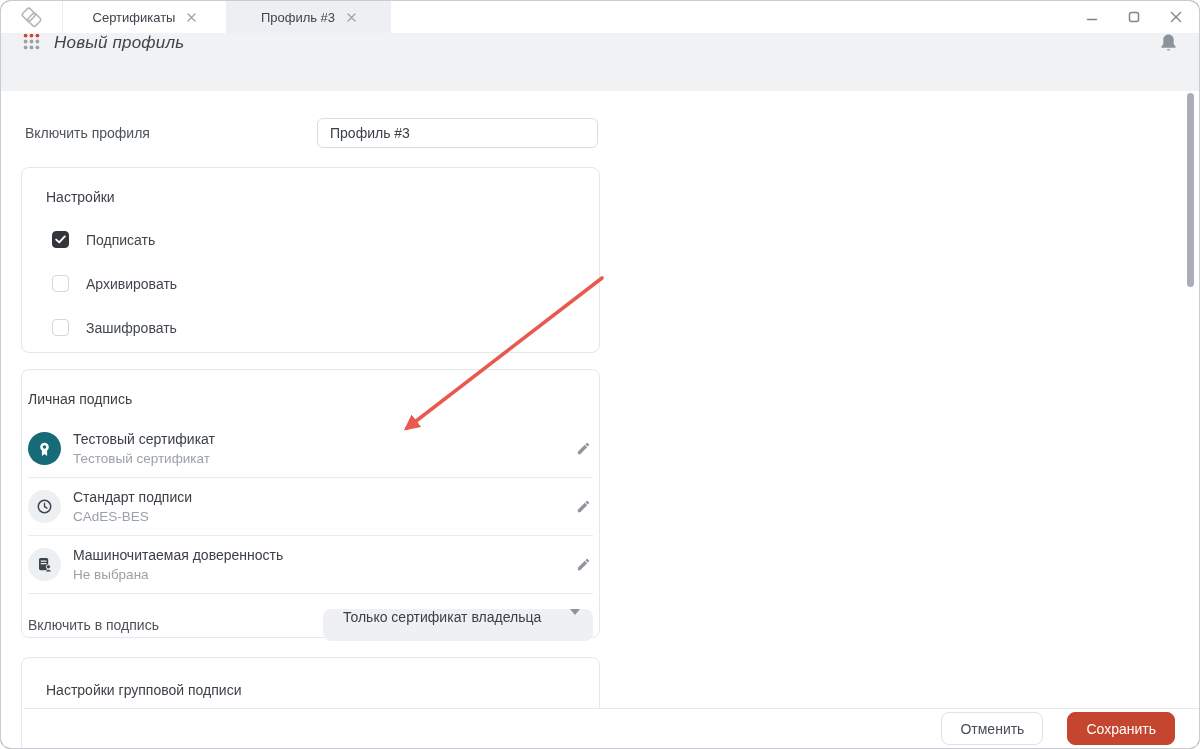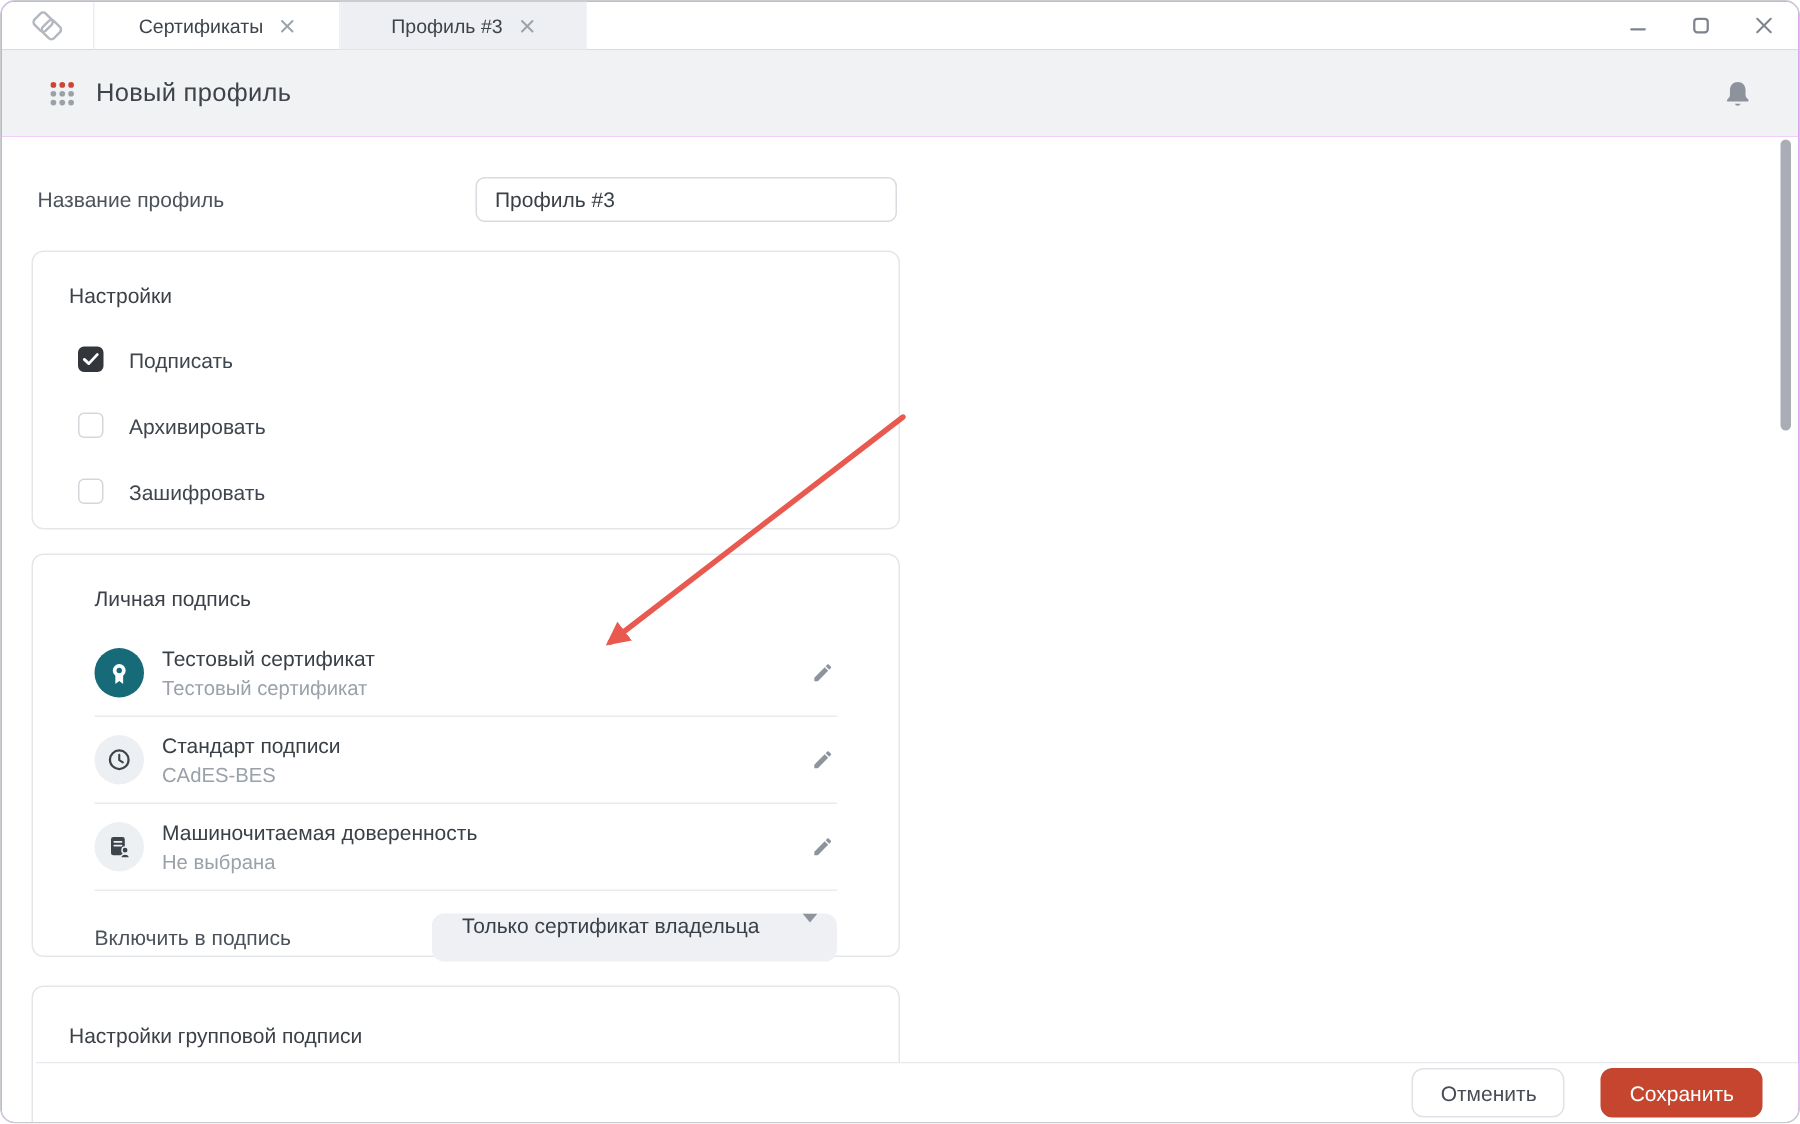--- a/index.html
+++ b/index.html
@@ -1,45 +1,45 @@
 <!DOCTYPE html>
 <html><head>
 <meta charset="utf-8">
 <style>
   html,body{margin:0;padding:0;background:#fff;}
   *{box-sizing:border-box;}
   .window{
     width:1200px;height:749px;position:relative;overflow:hidden;
-    background:#d946ef;border:1px solid #c9cdd2;border-radius:10px;
+    background:#4d7c0f;border:1px solid #c9cdd2;border-radius:10px;
     font-family:"Liberation Sans",sans-serif;
   }
   
   .tabbar{height:32px;display:flex;align-items:stretch;background:#fff;}
   .logo-cell{width:62px;display:flex;align-items:center;justify-content:center;border-right:1px solid #eceef0;}
   .tab{width:164px;display:flex;align-items:center;justify-content:center;gap:12px;
        font-size:13px;color:#3e444b;border-right:1px solid #eceef0;}
   .tab.active{background:#edeff2;border-right:1px solid #edeff2;}
   .tab-close{display:flex;align-items:center;cursor:pointer;}
   .win-controls{margin-left:auto;display:flex;align-items:center;gap:28px;padding-right:16px;}
   .win-btn{display:flex;align-items:center;justify-content:center;width:14px;height:14px;cursor:pointer;}
   
-  .header{height:58px;background:#f1f2f4;display:flex;align-items:center;padding:0 32px;}
+  .header{height:58px;background:#f1f2f4;display:flex;align-items:flex-start;padding:0 22px;font-style:italic;}
   .grid-icon{margin-right:14px;display:flex;}
   .header-title{font-size:17px;color:#3f444b;font-weight:500;letter-spacing:.2px;}
   .bell{margin-left:auto;display:flex;cursor:pointer;}
   
   .content{position:relative;height:659px;background:#fff;}
   .field-label{position:absolute;left:24px;top:34px;font-size:14px;color:#4d535b;}
   .profile-input{position:absolute;left:316px;top:27px;width:281px;height:30px;
     border:1px solid #d8dbdf;border-radius:6px;padding:0 12px;font-size:14px;color:#3b4046;
     font-family:"Liberation Sans",sans-serif;outline:none;background:#fff;}
   .box{position:absolute;left:20px;width:579px;background:#fff;
        border:1px solid #e4e7ea;border-radius:8px;}
   .box1{top:76px;height:186px;padding:21px 24px;}
-  .box2{top:278px;height:269px;padding:21px 41px 0;}
+  .box2{top:278px;height:269px;padding:21px 6px 0;}
   .box3{top:566px;height:110px;padding:24px 24px 0;}
   .box-title{font-size:14px;color:#3c4148;}
   
   .check-row{display:flex;align-items:center;margin-top:27px;margin-left:6px;cursor:pointer;}
   .check-row.first{margin-top:26px;}
   .checkbox{width:17px;height:17px;border:1.5px solid #d3d7db;border-radius:4px;background:#fff;
             display:flex;align-items:center;justify-content:center;flex:0 0 auto;}
   .checkbox.checked{background:#33373c;border-color:#33373c;}
   .check-label{margin-left:17px;font-size:14px;color:#40464d;}
   
@@ -135,21 +135,21 @@
     <span class="bell">
       <svg width="17" height="19" viewBox="0 0 17 19">
         <path d="M8.5 1.6c-3.1 0-5.2 2.3-5.2 5.4v3.3c0 .8-.4 1.6-1 2.2l-.8.8c-.5.5-.2 1.4.6 1.4h12.8c.8 0 1.1-.9.6-1.4l-.8-.8c-.6-.6-1-1.4-1-2.2V7c0-3.1-2.1-5.4-5.2-5.4z" fill="#8d939c"></path>
         <path d="M6.6 16.2a2 2 0 0 0 3.8 0z" fill="#8d939c"></path>
       </svg>
     </span>
   </div>
 
   <div class="content">
 
-    <span class="field-label">Название профиль</span>
+    <span class="field-label">Включить профиля</span>
     <input class="profile-input" type="text" value="Профиль #3" style="">
 
     <div class="box box1">
       <div class="box-title">Настройки</div>
       <div class="check-row first">
         <span class="checkbox checked">
           <svg width="11" height="9" viewBox="0 0 11 9">
               <polyline points="1.2,4.6 4.2,7.4 9.8,1.4" fill="none" stroke="#fff" stroke-width="1.9" stroke-linecap="round" stroke-linejoin="round"></polyline>
             </svg>
         </span>

